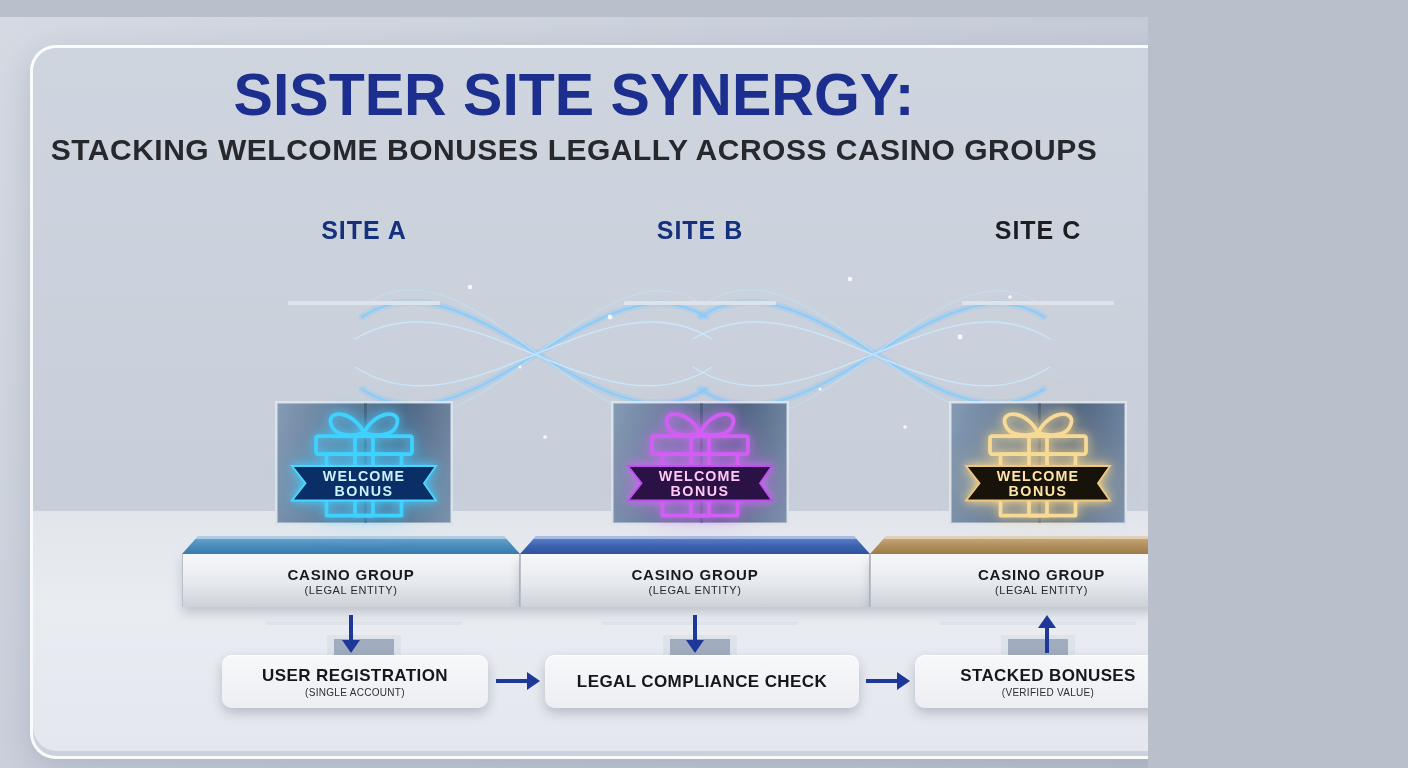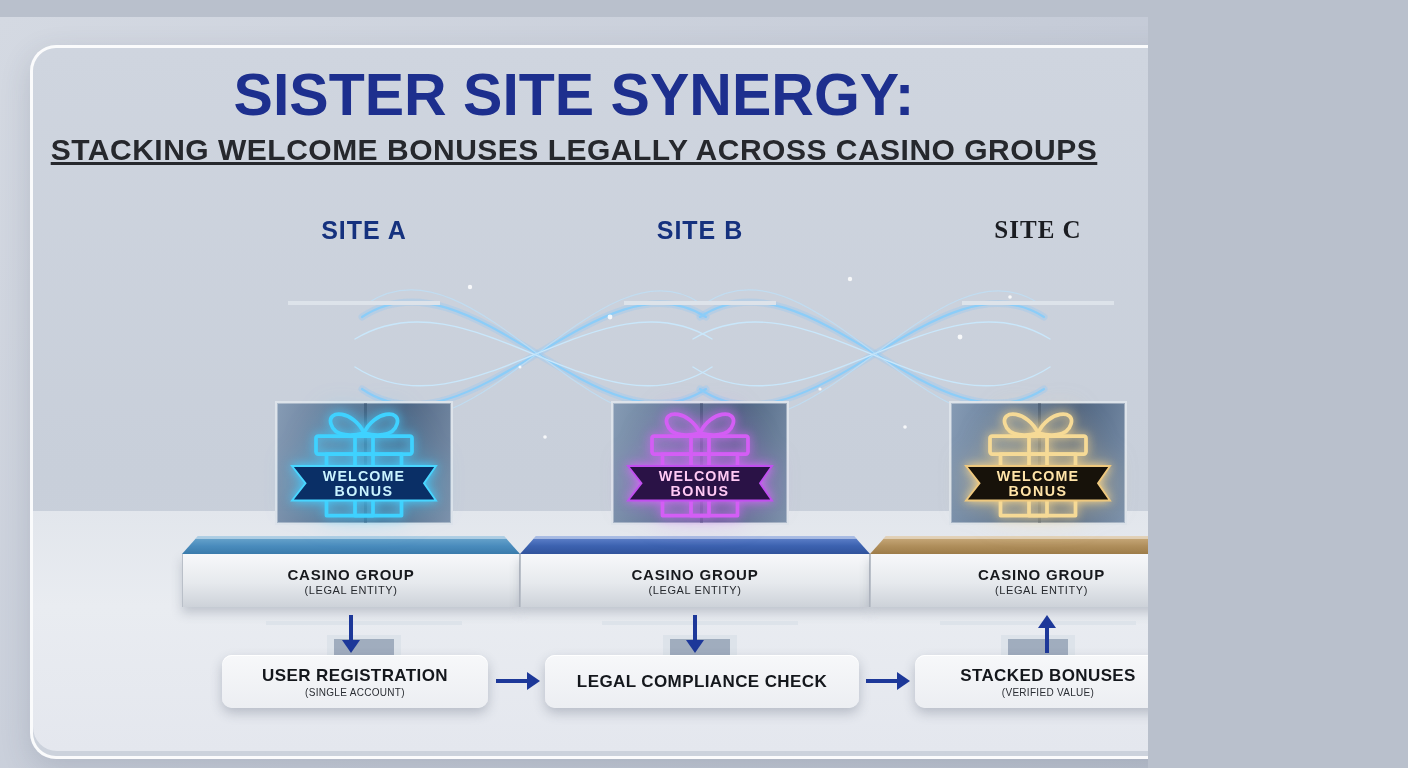--- a/index.html
+++ b/index.html
@@ -12,25 +12,25 @@
          background:linear-gradient(180deg,#cfd5df 0%,#c8cfda 60%,#ccd2dc 100%);
          box-shadow:0 10px 30px rgba(60,70,95,.18);}
   .floor{position:absolute;left:33px;top:494px;width:1342px;height:240px;
          border-radius:0 0 24px 24px;
          background:linear-gradient(180deg,#e2e6ec 0%,#e9ecf1 40%,#e4e7ee 100%);}
   
   .title{position:absolute;left:0;top:44px;width:100%;text-align:center;
          font-size:59px;font-weight:bold;letter-spacing:0px;color:#1d2f8e;
          transform:scaleY(1.02);}
   .subtitle{position:absolute;left:0;top:116px;width:100%;text-align:center;
-         font-size:30px;font-weight:bold;color:#26282d;letter-spacing:.5px;text-decoration:underline;}
+         font-size:30px;font-weight:bold;color:#26282d;letter-spacing:.5px;}
   
   .site-label{position:absolute;top:199px;width:240px;text-align:center;
          font-size:25px;font-weight:bold;letter-spacing:1px;color:#15317e;}
-  .site-label.c{color:#1b1d22;font-family:Liberation Serif, serif;}
+  .site-label.c{color:#1b1d22;}
   
   .streams{position:absolute;left:0;top:0;z-index:1;pointer-events:none;}
   
   .building{position:absolute;top:236px;width:220px;height:298px;z-index:3;
             display:flex;flex-direction:column;align-items:center;gap:48px;}
   .slab{background:linear-gradient(180deg,#fcfdfe 0%,#dfe3e9 45%,#bdc3cc 100%);
         border-radius:2px;box-shadow:0 2px 3px rgba(40,55,80,.35);}
   .b-cap{width:168px;height:11px;}
   .b-slab{width:192px;height:12px;}
   .b-slab2{width:206px;height:12px;}

